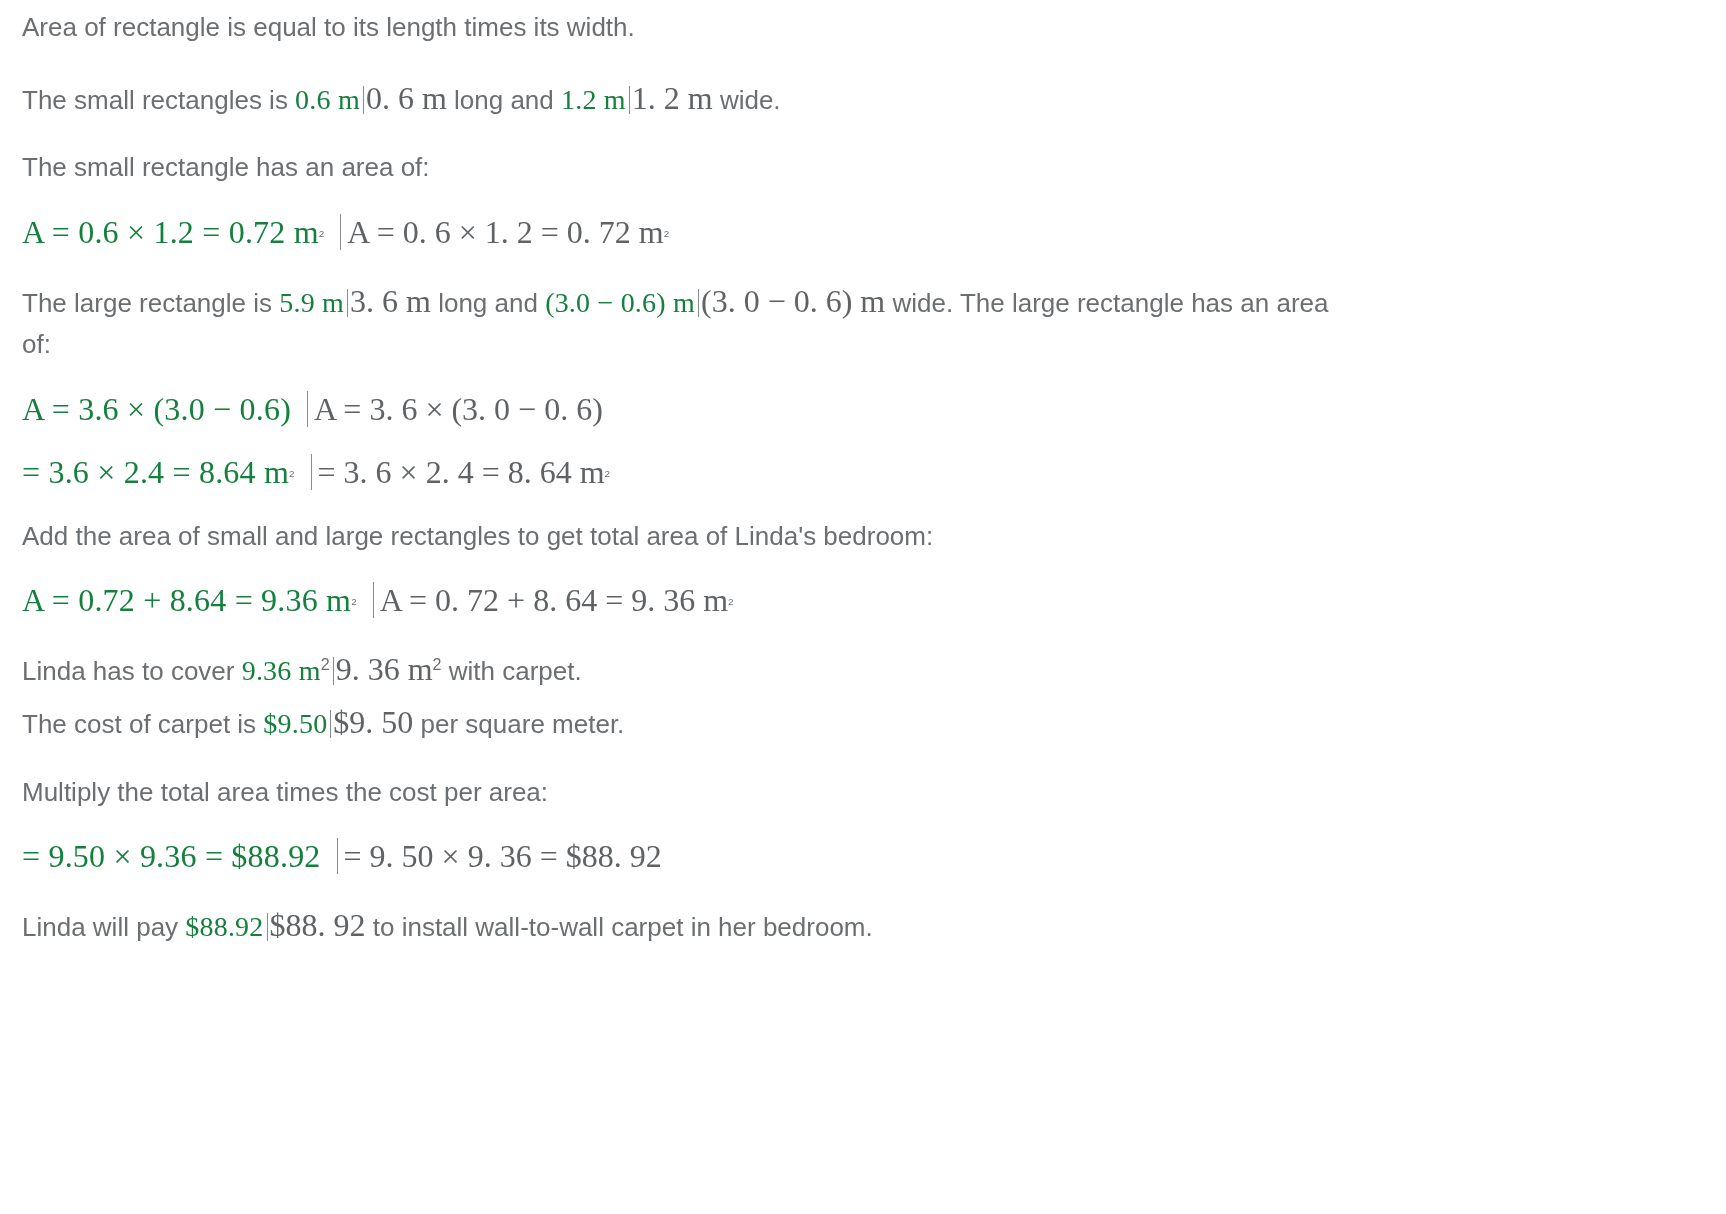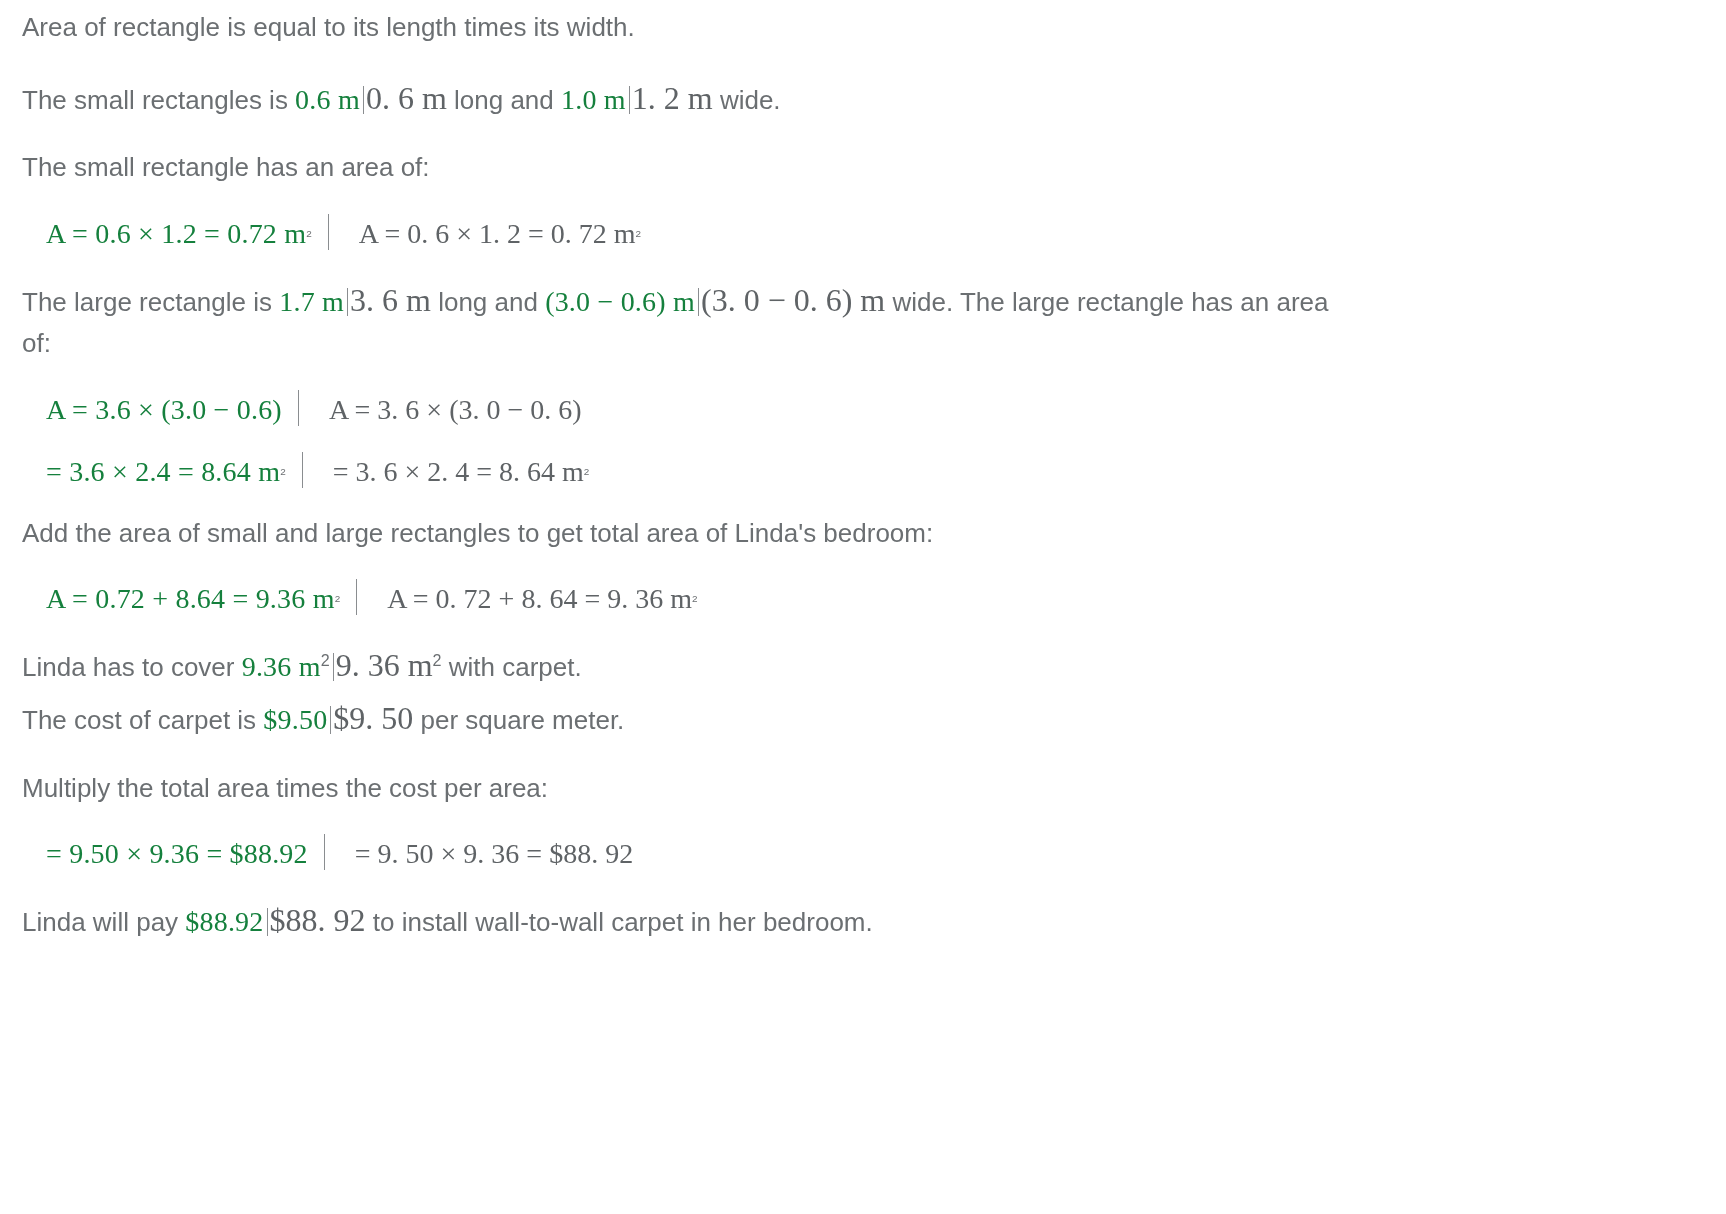--- a/index.html
+++ b/index.html
@@ -58,52 +58,51 @@
     vertical-align: super;
     line-height: 0;
   }
   
   .eq {
     margin: 0 0 26px 0;
     display: block;
     white-space: nowrap;
   }
   .eq .m, .eq .ms {
-    font-size: 28px;
-    margin-left: 24px;
+    font-size: 32px;
   }
   .eq .bar {
     height: 36px;
     vertical-align: -7px;
     margin: 0 6px 0 16px;
   }
 </style>
 </head>
 <body>
 
 <div class="page">
 
   <p class="para">
     <span>Area of rectangle is equal to its length times its width.</span>
   </p>
 
   <p class="para">
-    <span>The small rectangles is </span><span class="m">0.6 m</span><span class="bar"></span><span class="ms var">0. 6 m</span><span> long and </span><span class="m">1.0 m</span><span class="bar"></span><span class="ms var">1. 2 m</span><span> wide.</span>
+    <span>The small rectangles is </span><span class="m">0.6 m</span><span class="bar"></span><span class="ms var">0. 6 m</span><span> long and </span><span class="m">1.2 m</span><span class="bar"></span><span class="ms var">1. 2 m</span><span> wide.</span>
   </p>
 
   <p class="para">
     <span>The small rectangle has an area of:</span>
   </p>
 
   <div class="eq">
     <span class="m">A  =  0.6 × 1.2  =  0.72 m</span><sup>2</sup><span class="bar"></span><span class="ms var">A  =  0. 6 × 1. 2  =  0. 72 m</span><sup>2</sup>
   </div>
 
   <p class="para">
-    <span>The large rectangle is </span><span class="m">1.7 m</span><span class="bar"></span><span class="ms var">3. 6 m</span><span> long and </span><span class="m">(3.0 − 0.6) m</span><span class="bar"></span><span class="ms var">(3. 0 − 0. 6) m</span><span> wide. The large rectangle has an area of:</span>
+    <span>The large rectangle is </span><span class="m">5.9 m</span><span class="bar"></span><span class="ms var">3. 6 m</span><span> long and </span><span class="m">(3.0 − 0.6) m</span><span class="bar"></span><span class="ms var">(3. 0 − 0. 6) m</span><span> wide. The large rectangle has an area of:</span>
   </p>
 
   <div class="eq">
     <span class="m">A  =  3.6 × (3.0 − 0.6)</span><span class="bar"></span><span class="ms var">A  =  3. 6 × (3. 0 − 0. 6)</span>
   </div>
 
   <div class="eq">
     <span class="m">=  3.6 × 2.4  =  8.64 m</span><sup>2</sup><span class="bar"></span><span class="ms var">=  3. 6 × 2. 4  =  8. 64 m</span><sup>2</sup>
   </div>
 

